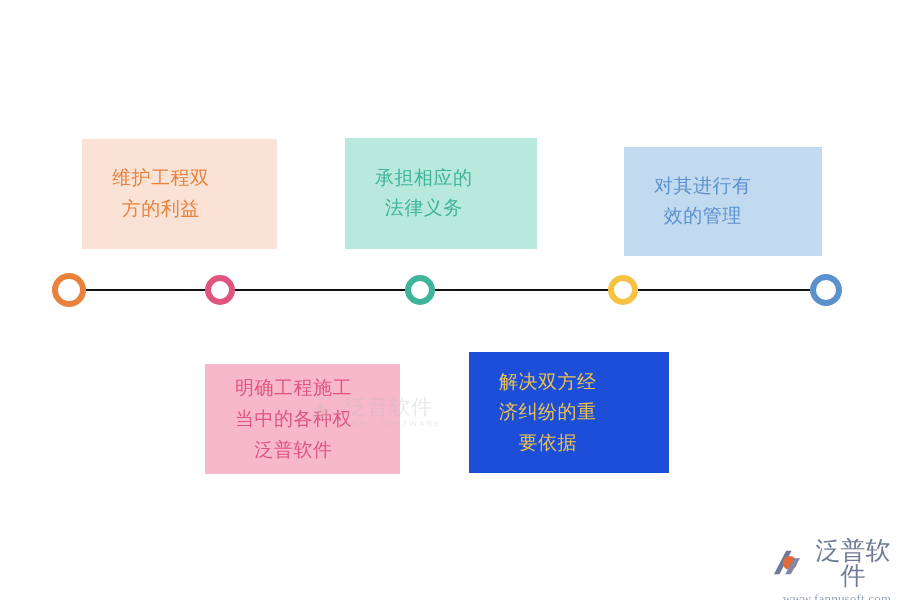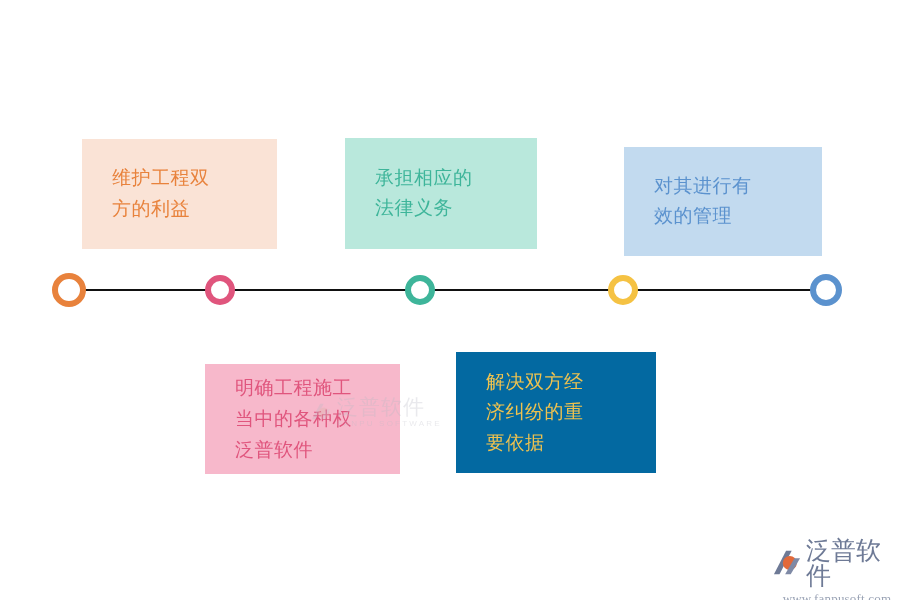--- a/index.html
+++ b/index.html
@@ -11,20 +11,21 @@
     height: 600px;
     background: #ffffff;
     font-family: "Liberation Sans", "DejaVu Sans", sans-serif;
     overflow: hidden;
   }
   #canvas {
     position: relative;
     width: 900px;
     height: 528px;
     background: #ffffff;
+    text-align: center;
   }
 
   
   .timeline-line {
     position: absolute;
     left: 69px;
     top: 289px;
     width: 757px;
     height: 2px;
     background: #111111;
@@ -155,21 +156,21 @@
   </div>
   <div class="box above" id="box-3" style="left: 624px; top: 147px; width: 198px; height: 109px; background: rgb(194, 218, 239);">
     <div class="box-text" style="color: rgb(91, 146, 206);">对其进行有
 效的管理</div>
   </div>
   <div class="box below" id="box-4" style="left: 205px; top: 364px; width: 195px; height: 110px; background: rgb(247, 184, 203);">
     <div class="box-text" style="color: rgb(224, 85, 125);">明确工程施工
 当中的各种权
 泛普软件</div>
   </div>
-  <div class="box below" id="box-5" style="left: 456px; top: 352px; width: 200px; height: 121px; background: #0369a1;">
+  <div class="box below" id="box-5" style="left: 469px; top: 352px; width: 200px; height: 121px; background: #1d4ed8;">
     <div class="box-text" style="color: rgb(239, 194, 79);">解决双方经
 济纠纷的重
 要依据</div>
   </div>
 
   <div class="wm-center">
     <div class="wm-mark">
       <svg viewBox="0 0 24 24" width="22" height="22" aria-hidden="true">
         <path d="M2 20 L11 3 L15 3 L6 20 Z" fill="#b9b9c4"></path>
         <circle cx="15" cy="13" r="6" fill="#d4b3a6"></circle>

